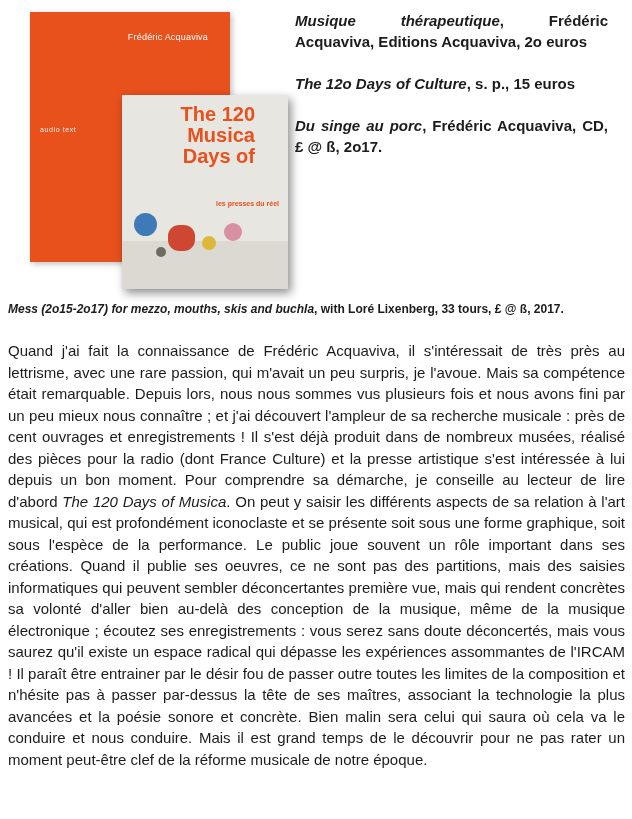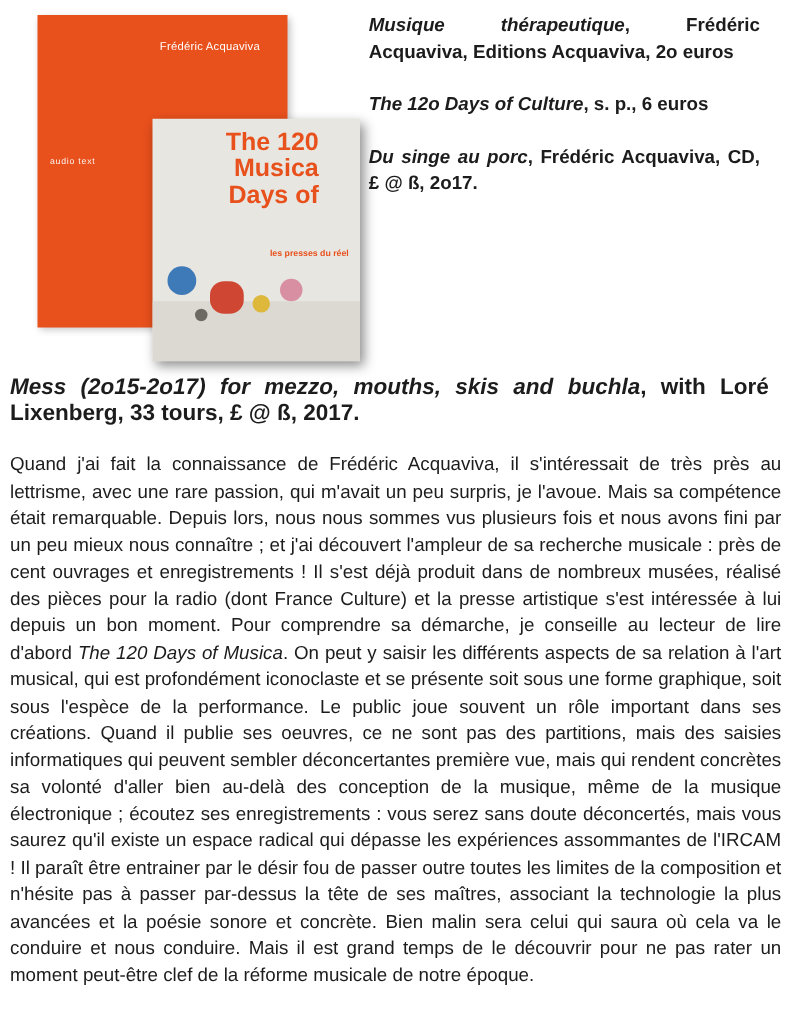--- a/index.html
+++ b/index.html
@@ -68,21 +68,21 @@
     font-size: 15px; line-height: 21px;
     font-weight: bold;
     text-align: justify;
   }
   .ref:last-child { margin-bottom: 0; }
   .title-it { font-style: italic; }
 
   
   .mess {
     margin: 9px 17px 0 8px;
-    font-size: 18px; line-height: 21px;
+    font-size: 12px; line-height: 21px;
     font-weight: bold;
     text-align: justify;
   }
 
   
   .article {
     margin: 20px 7px 0 8px;
     font-size: 15px; line-height: 21.5px;
     text-align: justify;
   }
@@ -114,21 +114,21 @@
         <span class="toy toy-yellow"></span>
         <span class="toy toy-pink"></span>
       </div>
     </div>
 
     <div class="refs">
       <p class="ref">
         <span class="title-it">Musique thérapeutique</span><span>, Frédéric Acquaviva, Editions Acquaviva, 2o euros</span>
       </p>
       <p class="ref">
-        <span class="title-it">The 12o Days of Culture</span><span>, s. p., 6 euros</span>
+        <span class="title-it">The 12o Days of Culture</span><span>, s. p., 15 euros</span>
       </p>
       <p class="ref">
         <span class="title-it">Du singe au porc</span><span>, Frédéric Acquaviva, CD, £ @ ß, 2o17.</span>
       </p>
     </div>
 
   </div>
 
   <p class="mess">
     <span class="title-it">Mess (2o15-2o17) for mezzo, mouths, skis and buchla</span><span>, with Loré Lixenberg, 33 tours, £ @ ß, 2017.</span>

